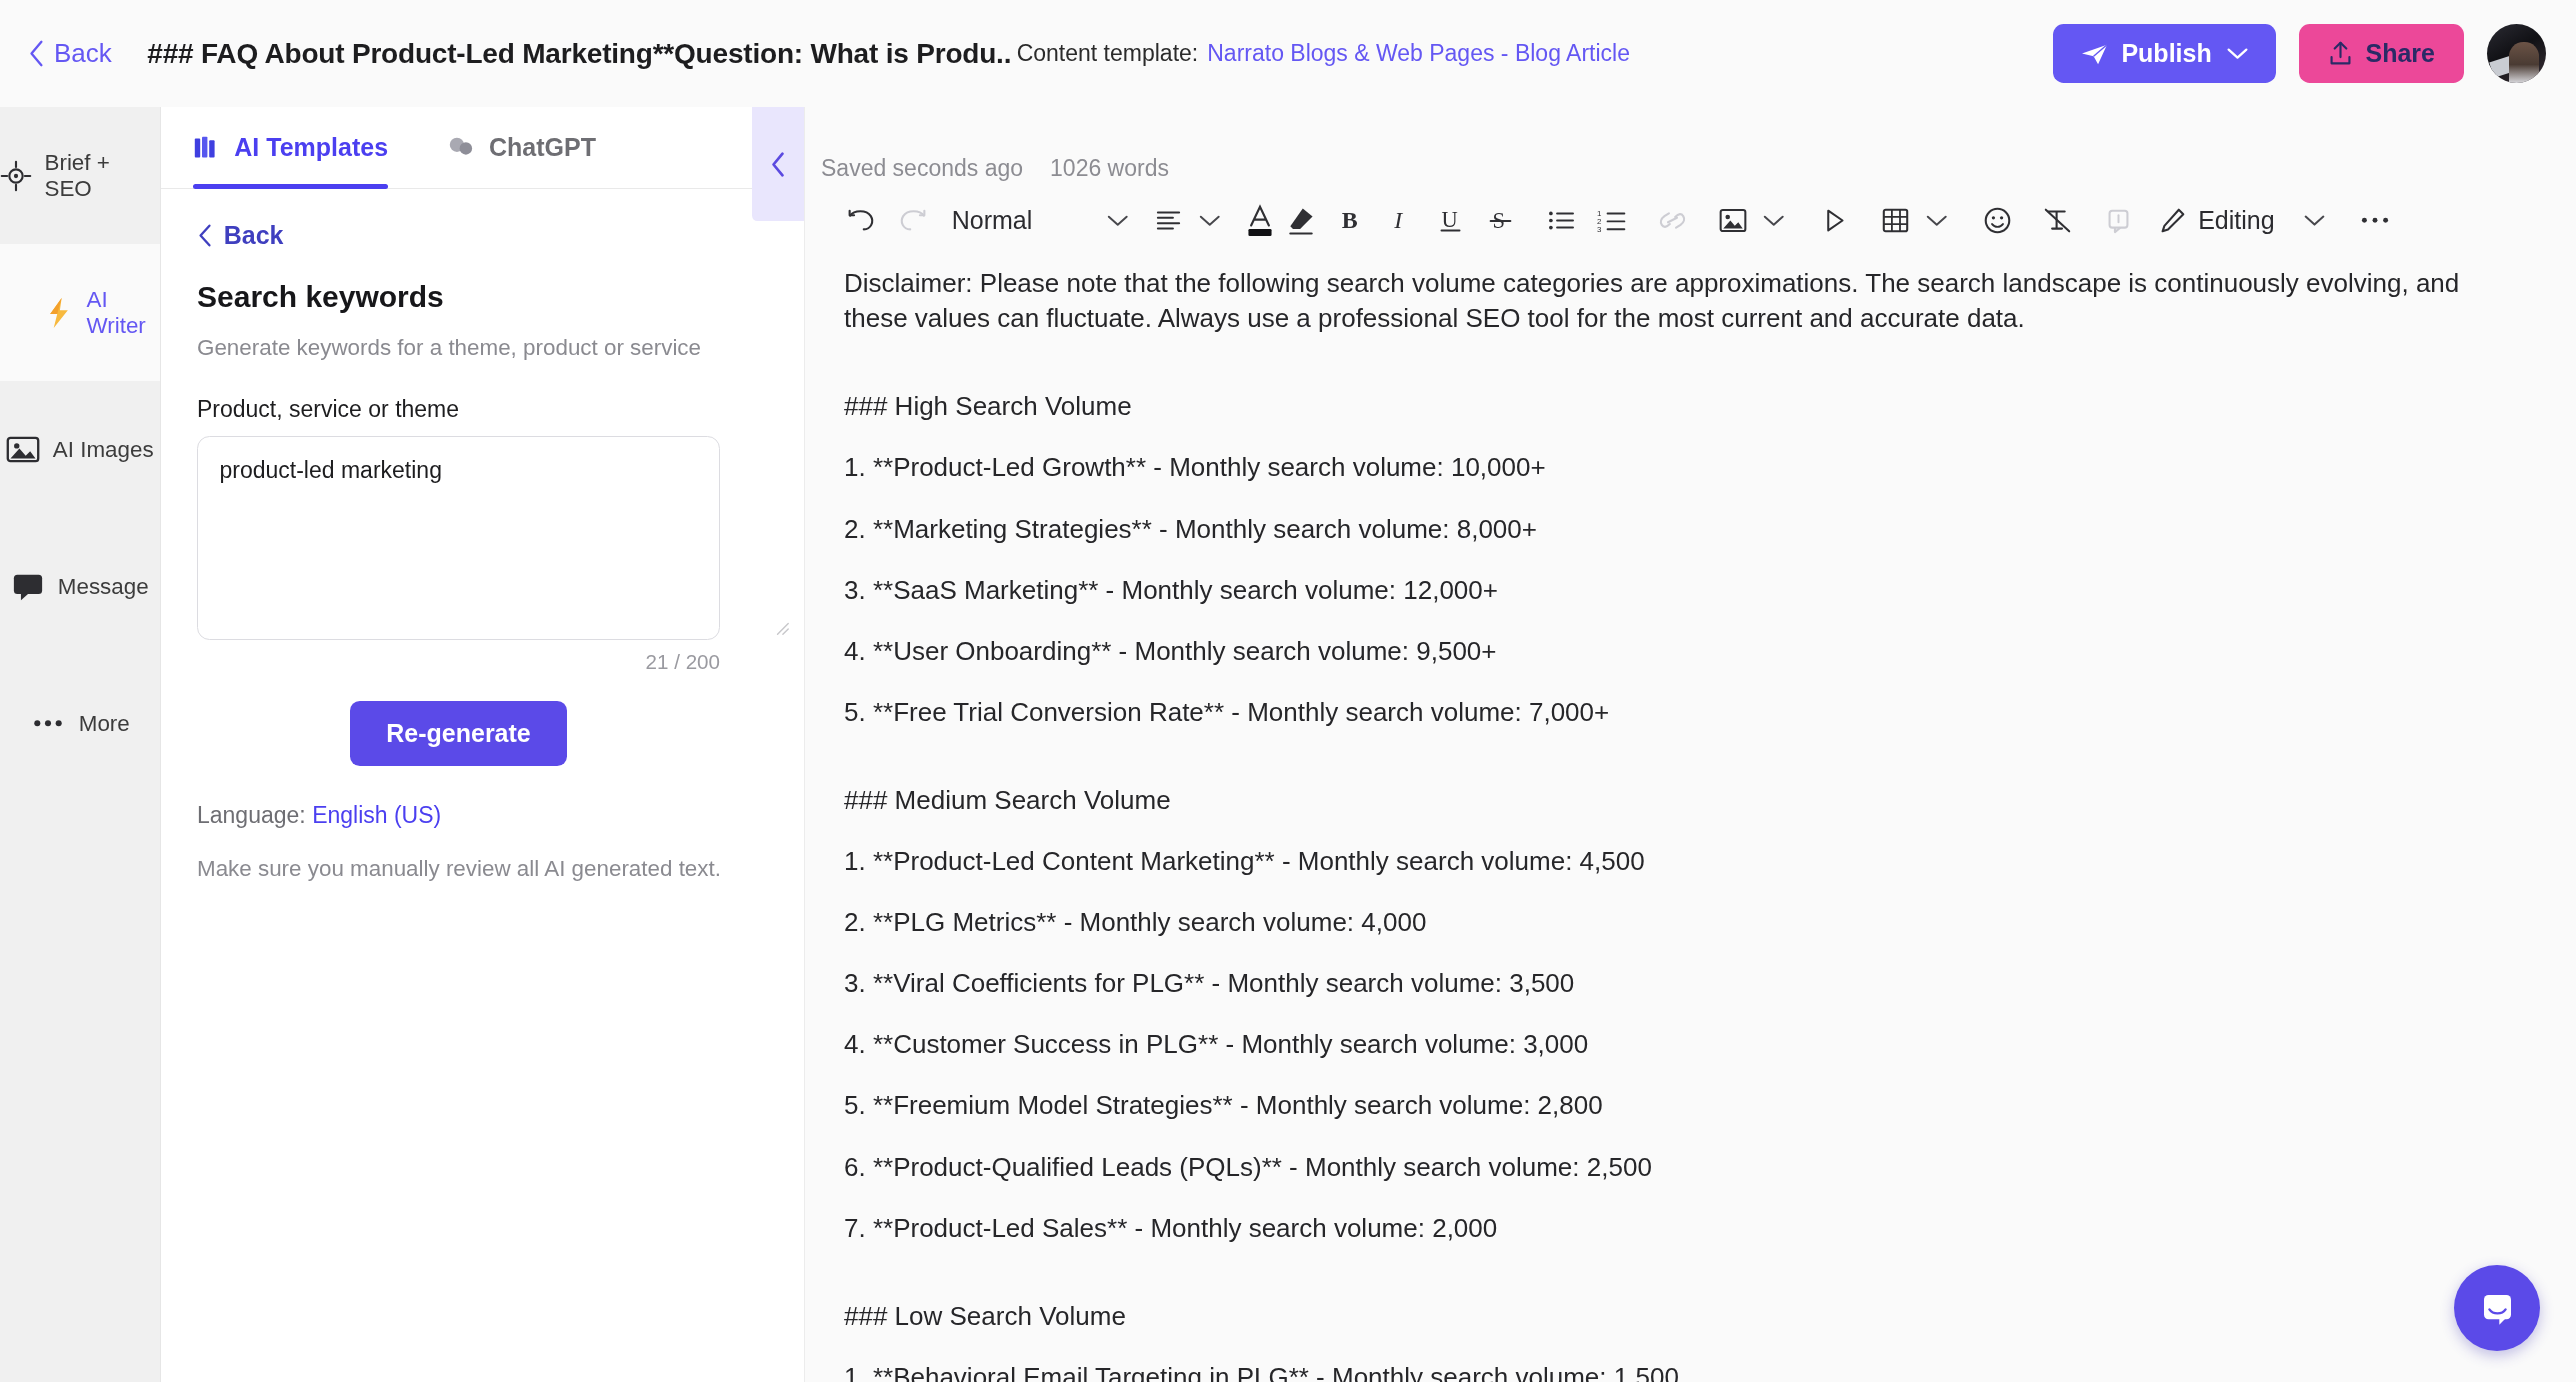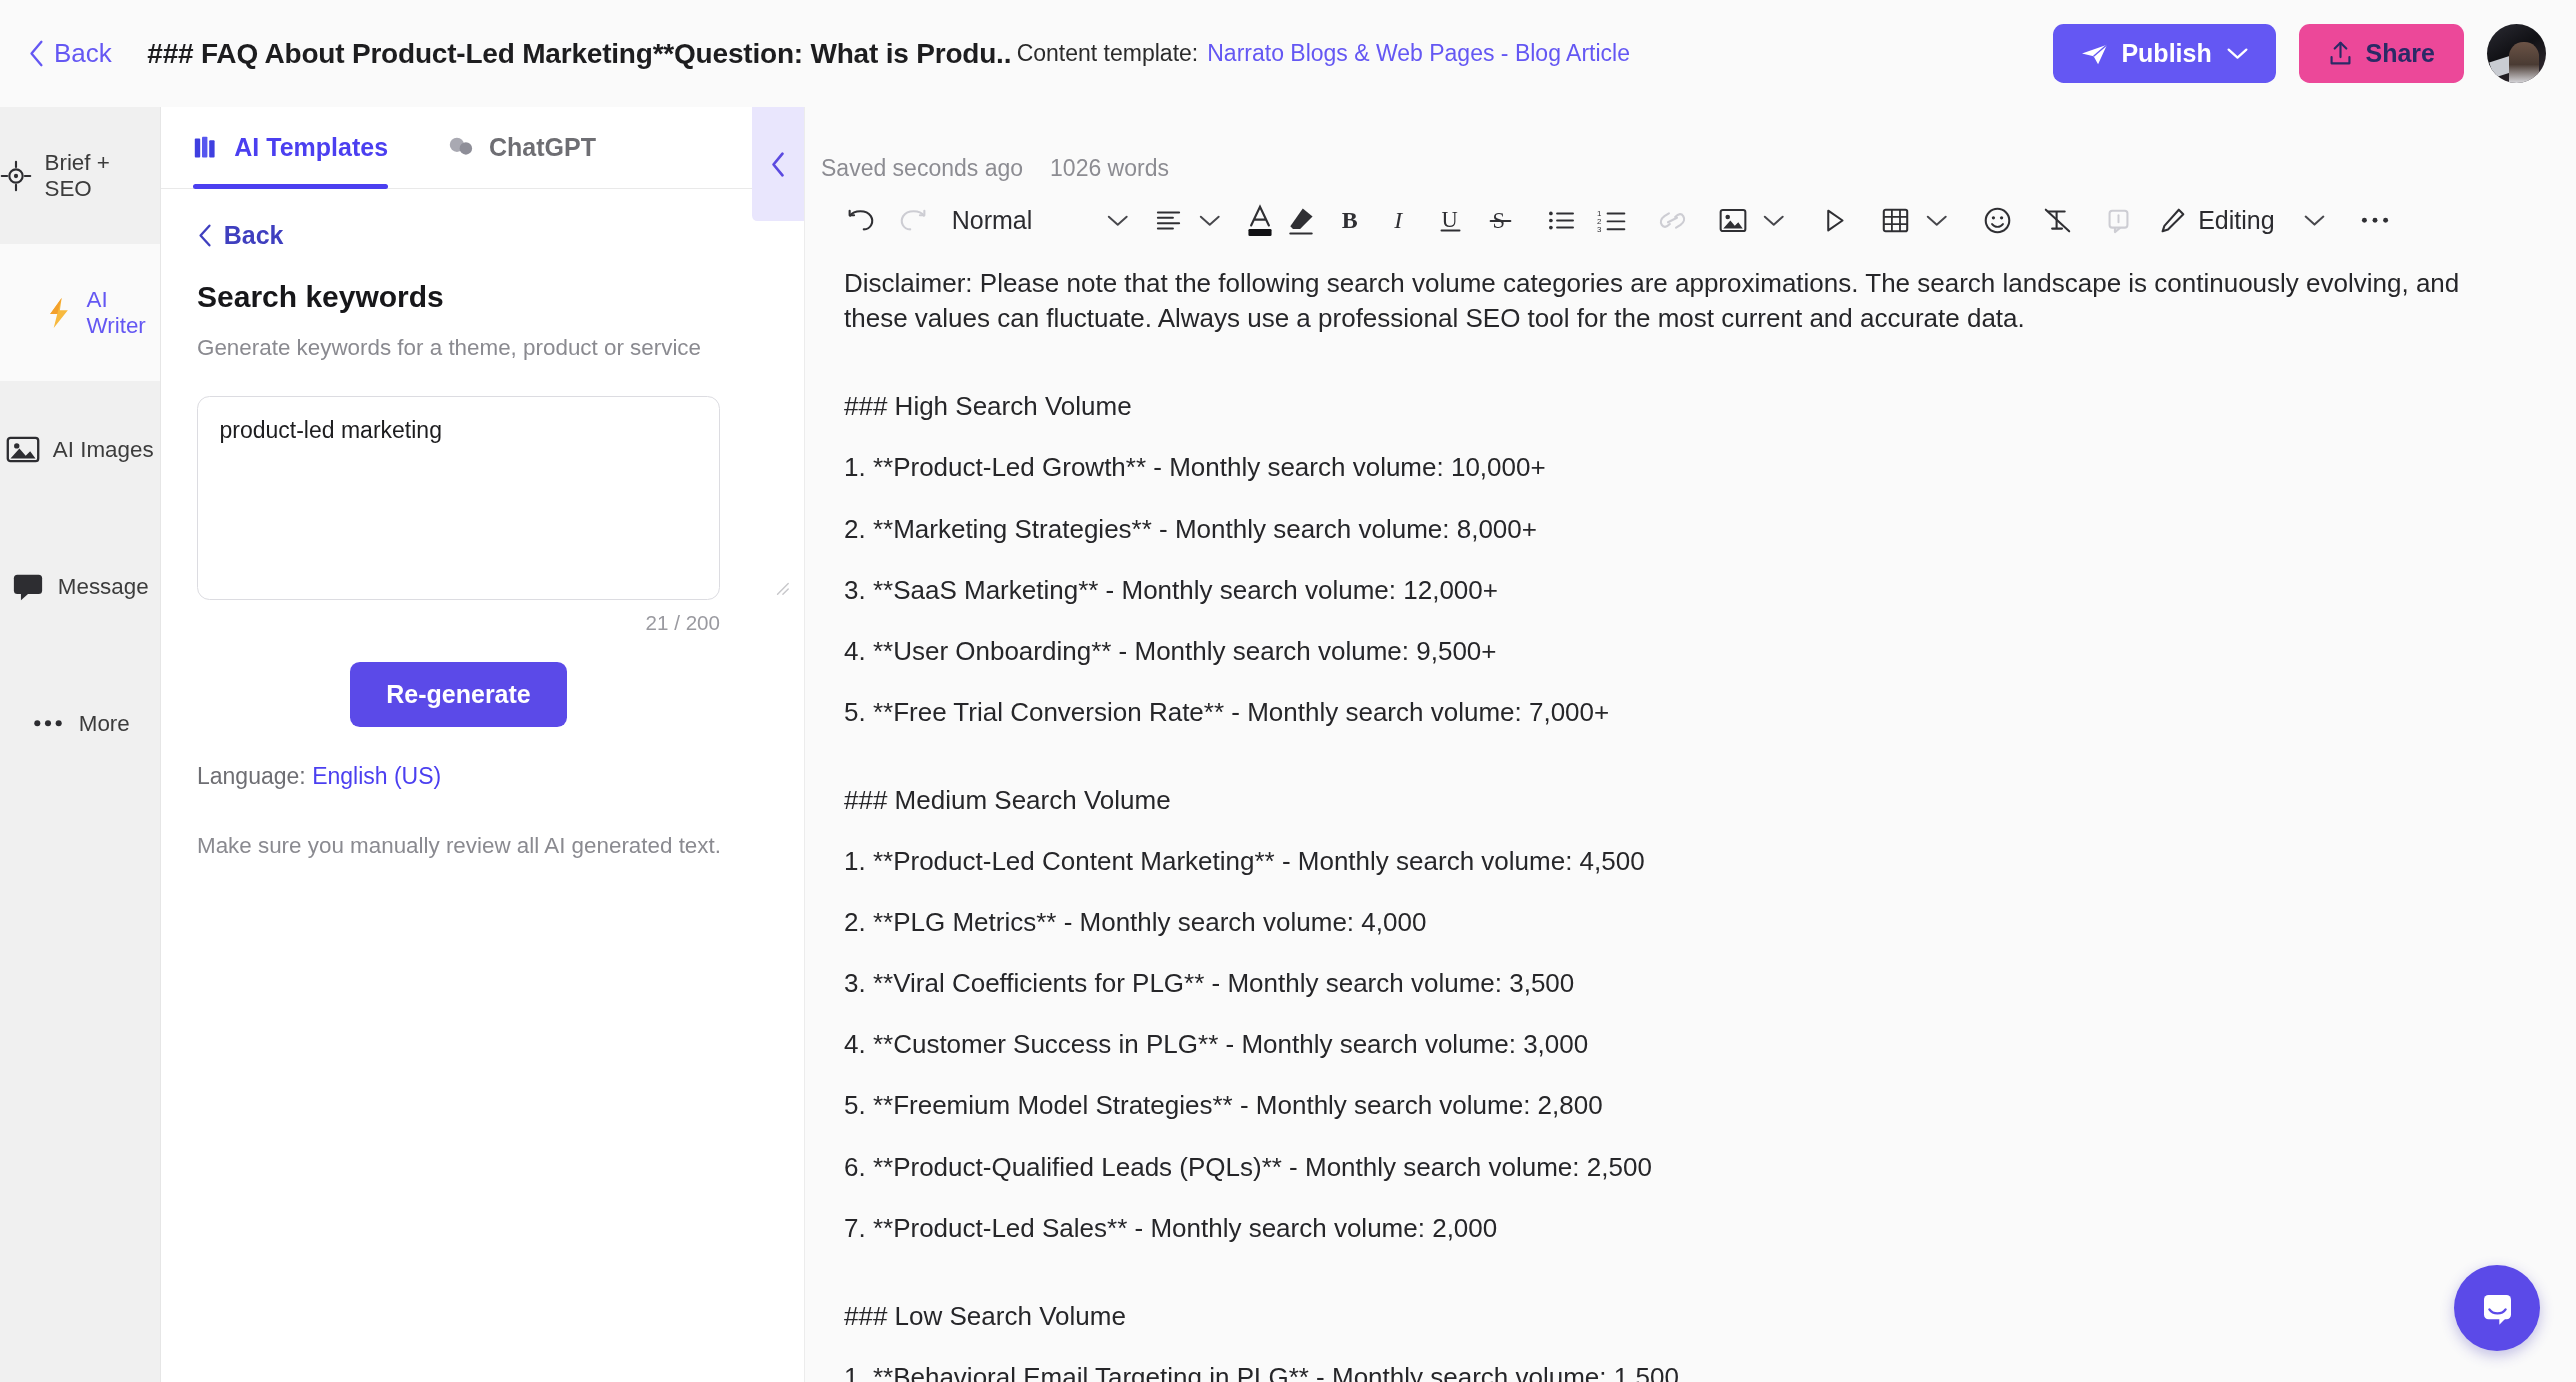--- a/index.html
+++ b/index.html
@@ -124,21 +124,21 @@
   }
   .counter { width: 523px; text-align: right; font-size: 20.6px; color: #9a9aa0; margin-top: 7.2px; }
   .regen-wrap { width: 523px; display: flex; justify-content: center; margin-top: 27px; }
   .regen-btn {
     background: #5b4ae8; color:#fff; font-size: 25px; font-weight: 600;
     border: none; border-radius: 9.8px; padding: 18px 36px; cursor: pointer;
     font-family: "Liberation Sans", sans-serif;
   }
   .lang-row { font-size: 23px; color: #6e6e73; margin-top: 36px; }
   .lang-row .lang-val { color: #4b3ff0; cursor: pointer; }
-  .note { font-size: 22.4px; color: #8a8a90; line-height: 1.5; margin-top: 39px; max-width: 537px; }
+  .note { font-size: 22.4px; color: #8a8a90; line-height: 1.5; margin-top: 23px; max-width: 537px; }
 
   
   .main { flex: 1; min-width: 0; background: #fafafa; display: flex; flex-direction: column; }
   .status-bar {
     height: 75px; flex: 0 0 75px; display: flex; align-items: flex-end;
     padding: 0 39px 0 16px;
   }
   .saved-txt { font-size: 23px; color: #8c8c92; }
   .words-txt { font-size: 23px; color: #8c8c92; margin-left: 27px; }
   .status-right { margin-left: auto; display: flex; align-items: center; gap: 23px; }
@@ -321,20 +321,21 @@
             <svg width="16" height="25" viewBox="0 0 18 28">
                   <path d="M14 3 L4 14 L14 25" fill="none" stroke="#3f3fbf" stroke-width="2.6" stroke-linecap="round" stroke-linejoin="round"></path>
                 </svg>
           </span>
           <span>Back</span>
         </div>
 
         <div class="panel-title">Search keywords</div>
         <div class="panel-sub">Generate keywords for a theme, product or service</div>
 
+        <div class="field-label">Product, service or theme</div>
         <div class="ta-wrap">
           <textarea class="textarea" placeholder="Product, service or theme" style="">product-led marketing</textarea>
           <span class="ta-grip">
             <svg width="16" height="16" viewBox="0 0 18 18">
                   <path d="M16 4 L4 16 M16 10 L10 16" stroke="#9a9aa0" stroke-width="1.6" fill="none" stroke-linecap="round"></path>
                 </svg>
           </span>
         </div>
         <div class="counter">21 / 200</div>
 

